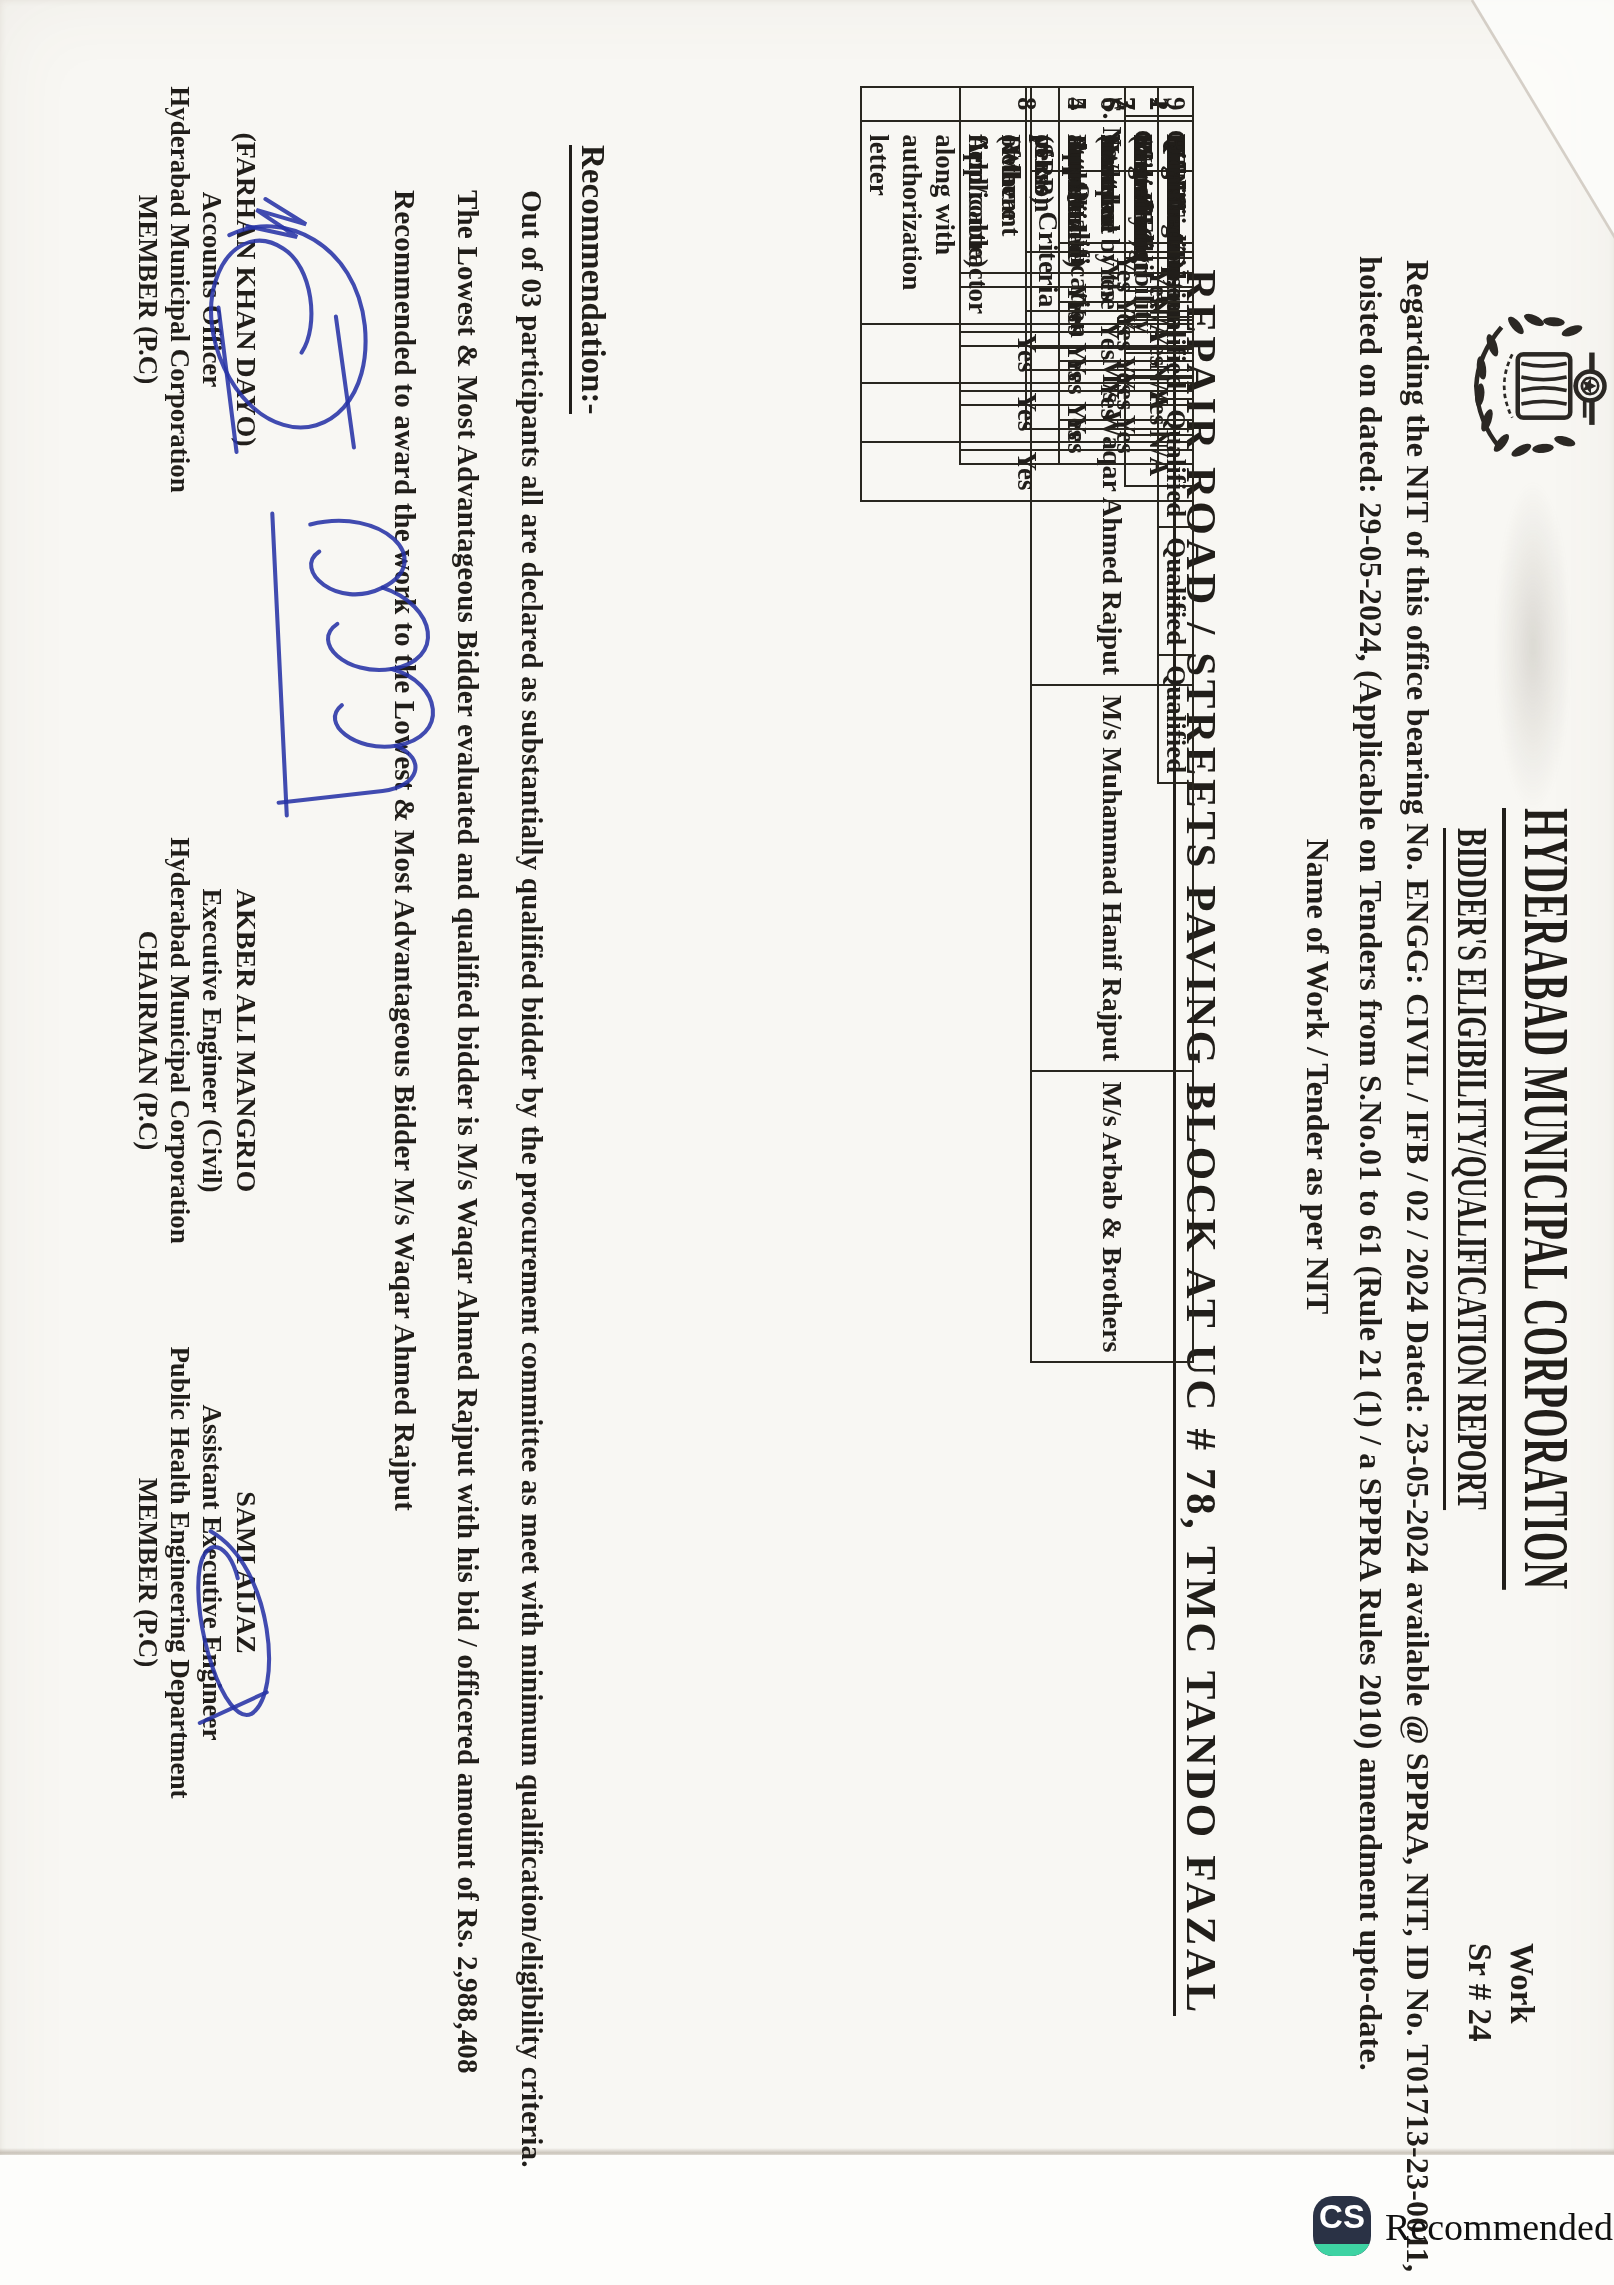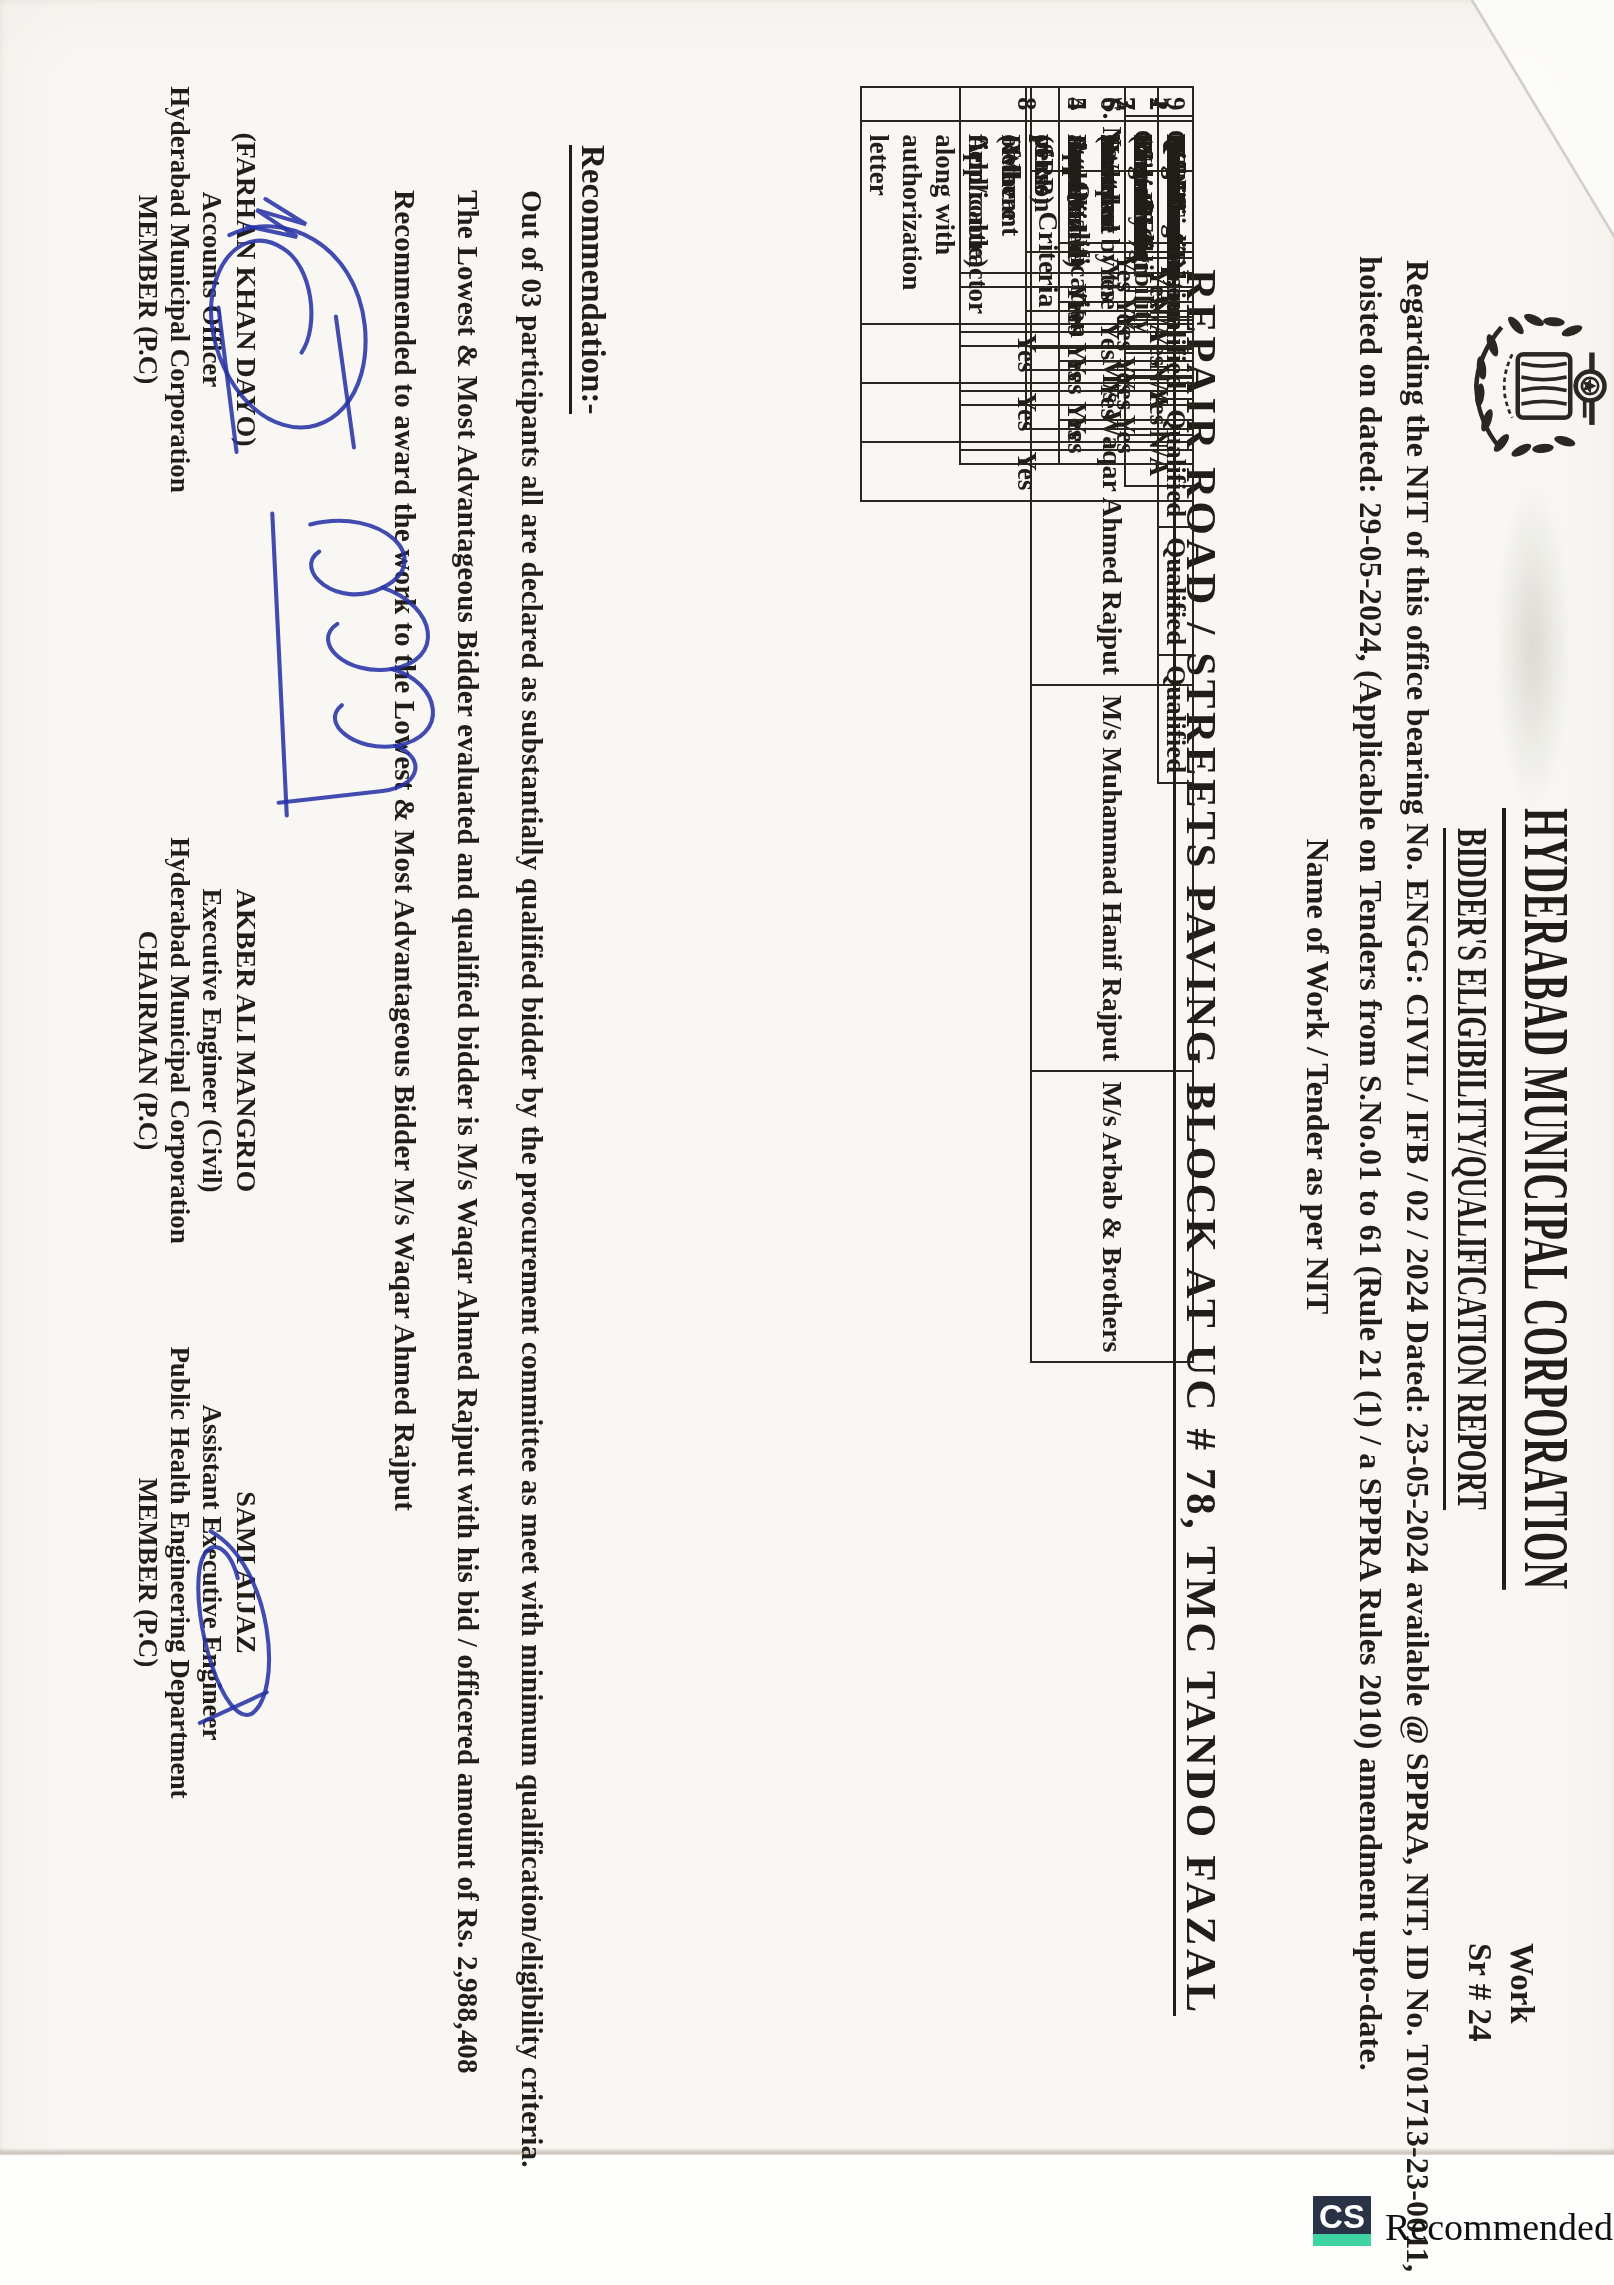--- a/index.html
+++ b/index.html
@@ -77,21 +77,21 @@
   .sig-block{top:1351px;width:633px;text-align:center;font-weight:bold;}
   .sig-1{left:-27px;}
   .sig-2{left:724px;}
   .sig-3{left:1256px;}
   .sig-name{position:static;display:block;font-size:28px;line-height:36px;white-space:nowrap;}
   .sig-line{position:static;display:block;font-size:27px;line-height:32px;white-space:nowrap;}
   .ink{pointer-events:none;}
   .ink path{fill:none;stroke:#2733a6;stroke-width:4.5;stroke-linecap:round;opacity:.88;}
   
   .cs-badge{position:absolute;left:1313px;top:2196px;width:299px;height:68px;}
-  .cs-icon{position:absolute;left:0;top:0;width:58px;height:50px;border-radius:1px;
+  .cs-icon{position:absolute;left:0;top:0;width:58px;height:60px;border-radius:20px;
     background:#2a3245;overflow:hidden;}
   .cs-icon .cs-txt{position:absolute;left:0;top:1.8px;width:58px;text-align:center;
     color:#fff;font-family:"Liberation Sans",sans-serif;font-weight:bold;font-size:33px;}
   .cs-icon .cs-bar{position:absolute;left:0;bottom:0;width:58px;height:11.8px;background:#3ed3a3;}
   .cs-name{position:absolute;left:72px;top:9px;font-size:38px;color:#101010;
     font-family:"Liberation Serif","DejaVu Serif",serif;white-space:nowrap;}
 </style>
 </head>
 <body>
 

